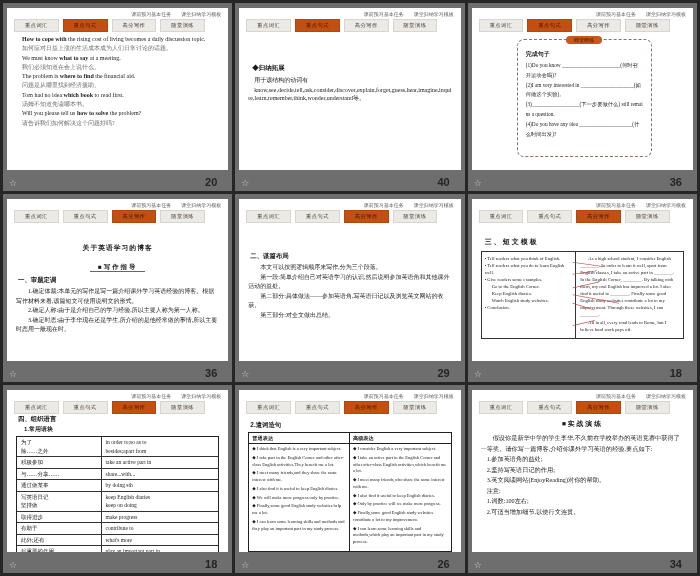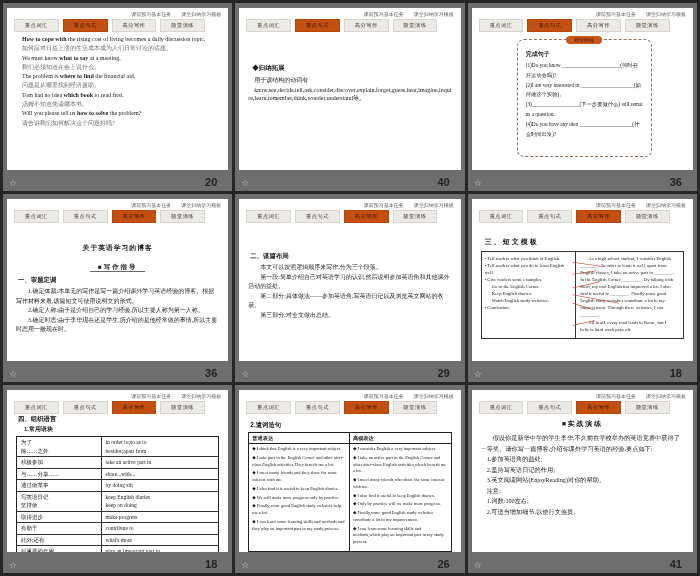--- a/index.html
+++ b/index.html
@@ -398,15 +398,15 @@
           <div class="task-p indent">假设你是新华中学的学生李华,不久前在学校举办的英语竞赛中获得了一等奖。请你写一篇博客,介绍你课外学习英语的经验,要点如下:</div>
           <div class="task-p">1.参加英语角的益处;</div>
           <div class="task-p">2.坚持写英语日记的作用;</div>
           <div class="task-p">3.英文阅读网站(EnjoyReading)对你的帮助。</div>
           <div class="task-p">注意:</div>
           <div class="task-p">1.词数:100左右;</div>
           <div class="task-p">2.可适当增加细节,以使行文连贯。</div>
         </div>
     </div>
     <span class="star">☆</span>
-    <span class="pagenum">41</span>
+    <span class="pagenum">34</span>
   </div>
   </div>
 
 </body></html>

